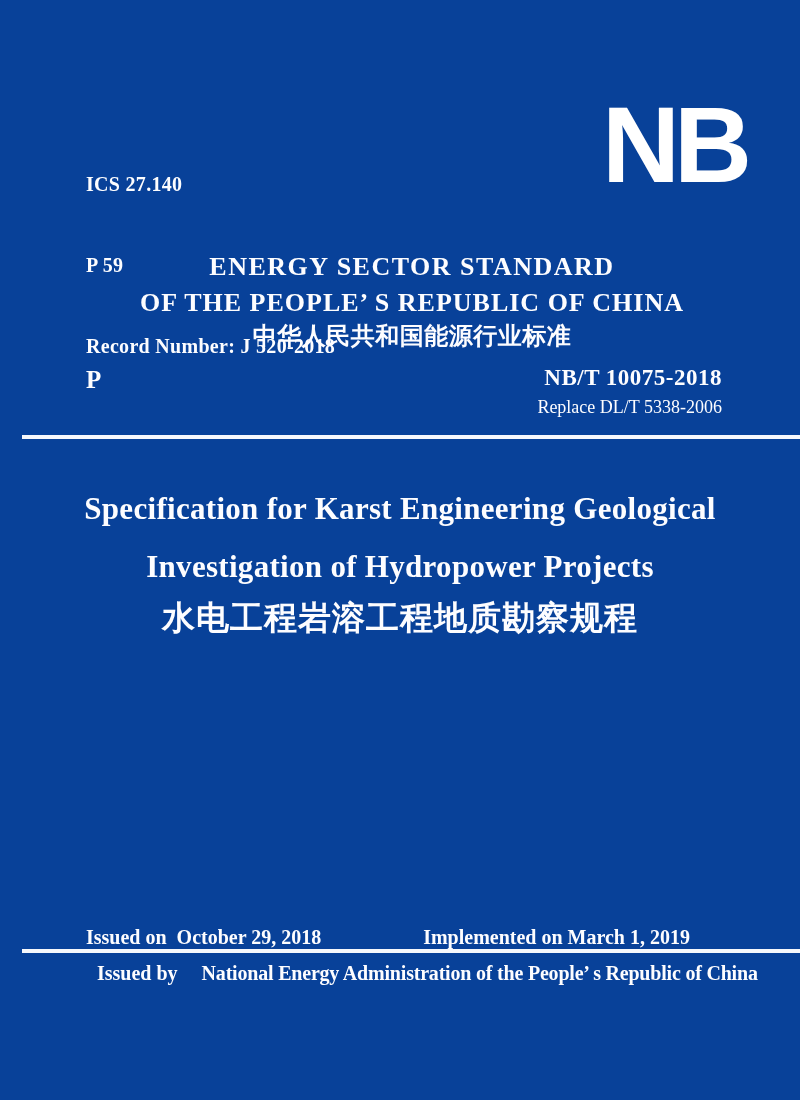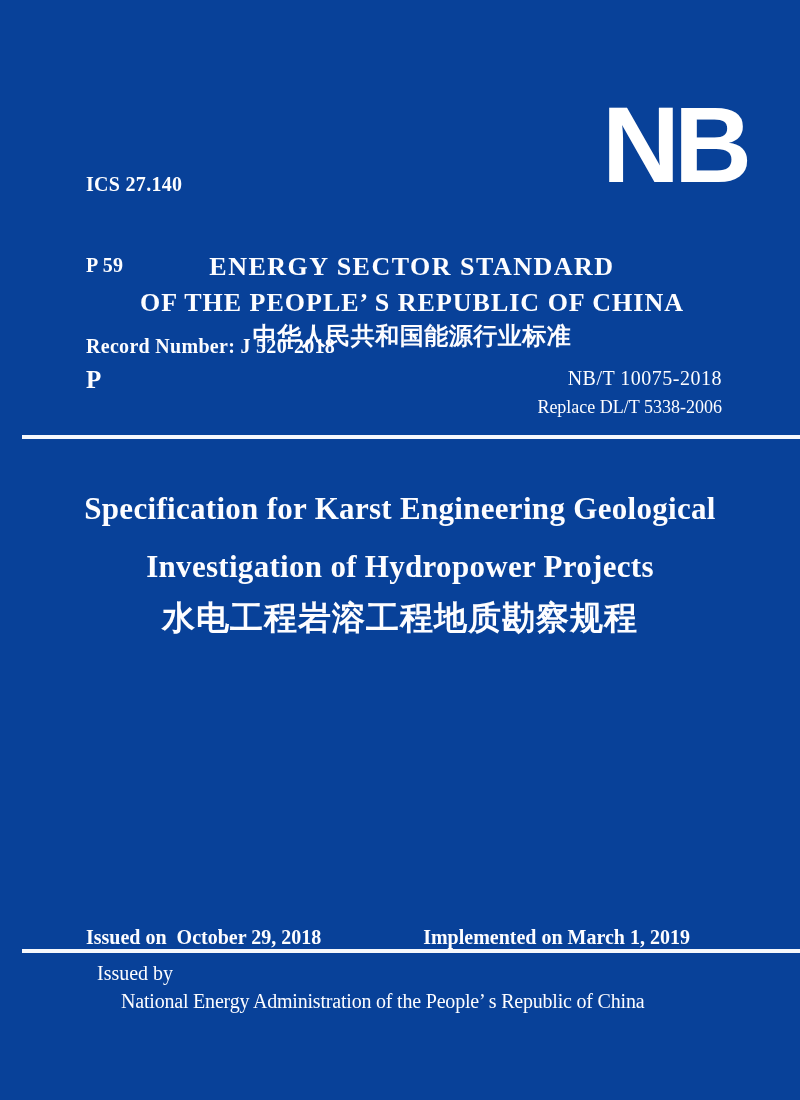--- a/index.html
+++ b/index.html
@@ -80,22 +80,22 @@
     font-size: 25px;
     font-weight: bold;
   }
   .code-right {
     position: absolute;
     right: 78px;
     top: 363px;
     text-align: right;
   }
   .code-right .std-number {
-    font-size: 20px;
-    font-weight: normal;
+    font-size: 23px;
+    font-weight: bold;
     letter-spacing: 0.5px;
     line-height: 30px;
   }
   .code-right .replaces {
     font-size: 18px;
     font-weight: normal;
     line-height: 24px;
     margin-top: 2px;
   }
 
@@ -151,24 +151,23 @@
     font-weight: bold;
     line-height: 26px;
   }
   .dates-row .issued-on { white-space: pre; }
 
   .issuer-row {
     position: absolute;
     left: 97px;
     top: 959px;
     font-size: 20px;
-    font-weight: normal;
+    font-weight: bold;
     line-height: 28px;
     display: flex;
-    flex-direction: column;
   }
   .issuer-row .issuer-value {
     margin-left: 24px;
     letter-spacing: -0.2px;
   }
 </style>
 </head>
 <body>
 
 <div class="page">

